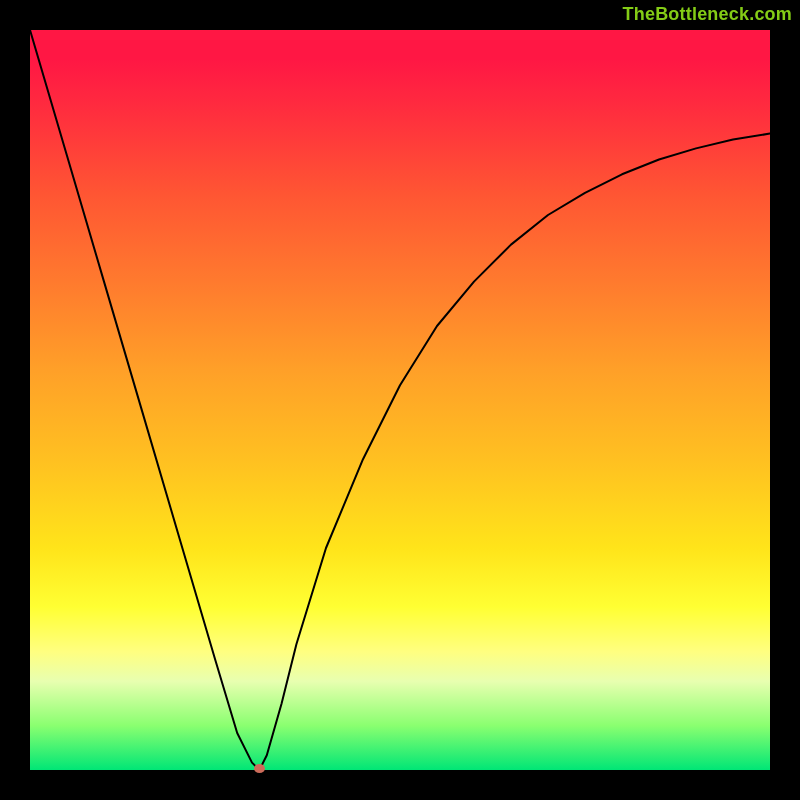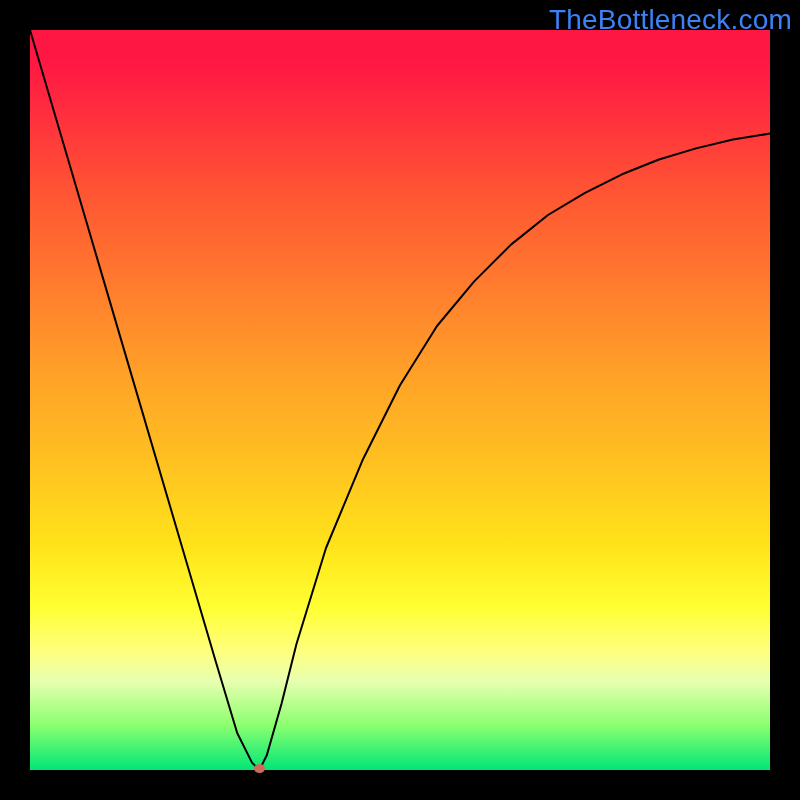--- a/index.html
+++ b/index.html
@@ -30,23 +30,23 @@
       #ffff80 84%,
       #e8ffb0 88%,
       #8aff70 94%,
       #00e676 100%
     );
   }
   .watermark {
     position: absolute;
     top: 4px;
     right: 8px;
-    color: #3b82f6;
-    font-size: 28px;
-    font-weight: 400;
+    color: #84cc16;
+    font-size: 18px;
+    font-weight: 700;
     letter-spacing: 0.2px;
   }
   svg.curve {
     position: absolute;
     left: 0;
     top: 0;
     width: 740px;
     height: 740px;
   }
   .marker {

